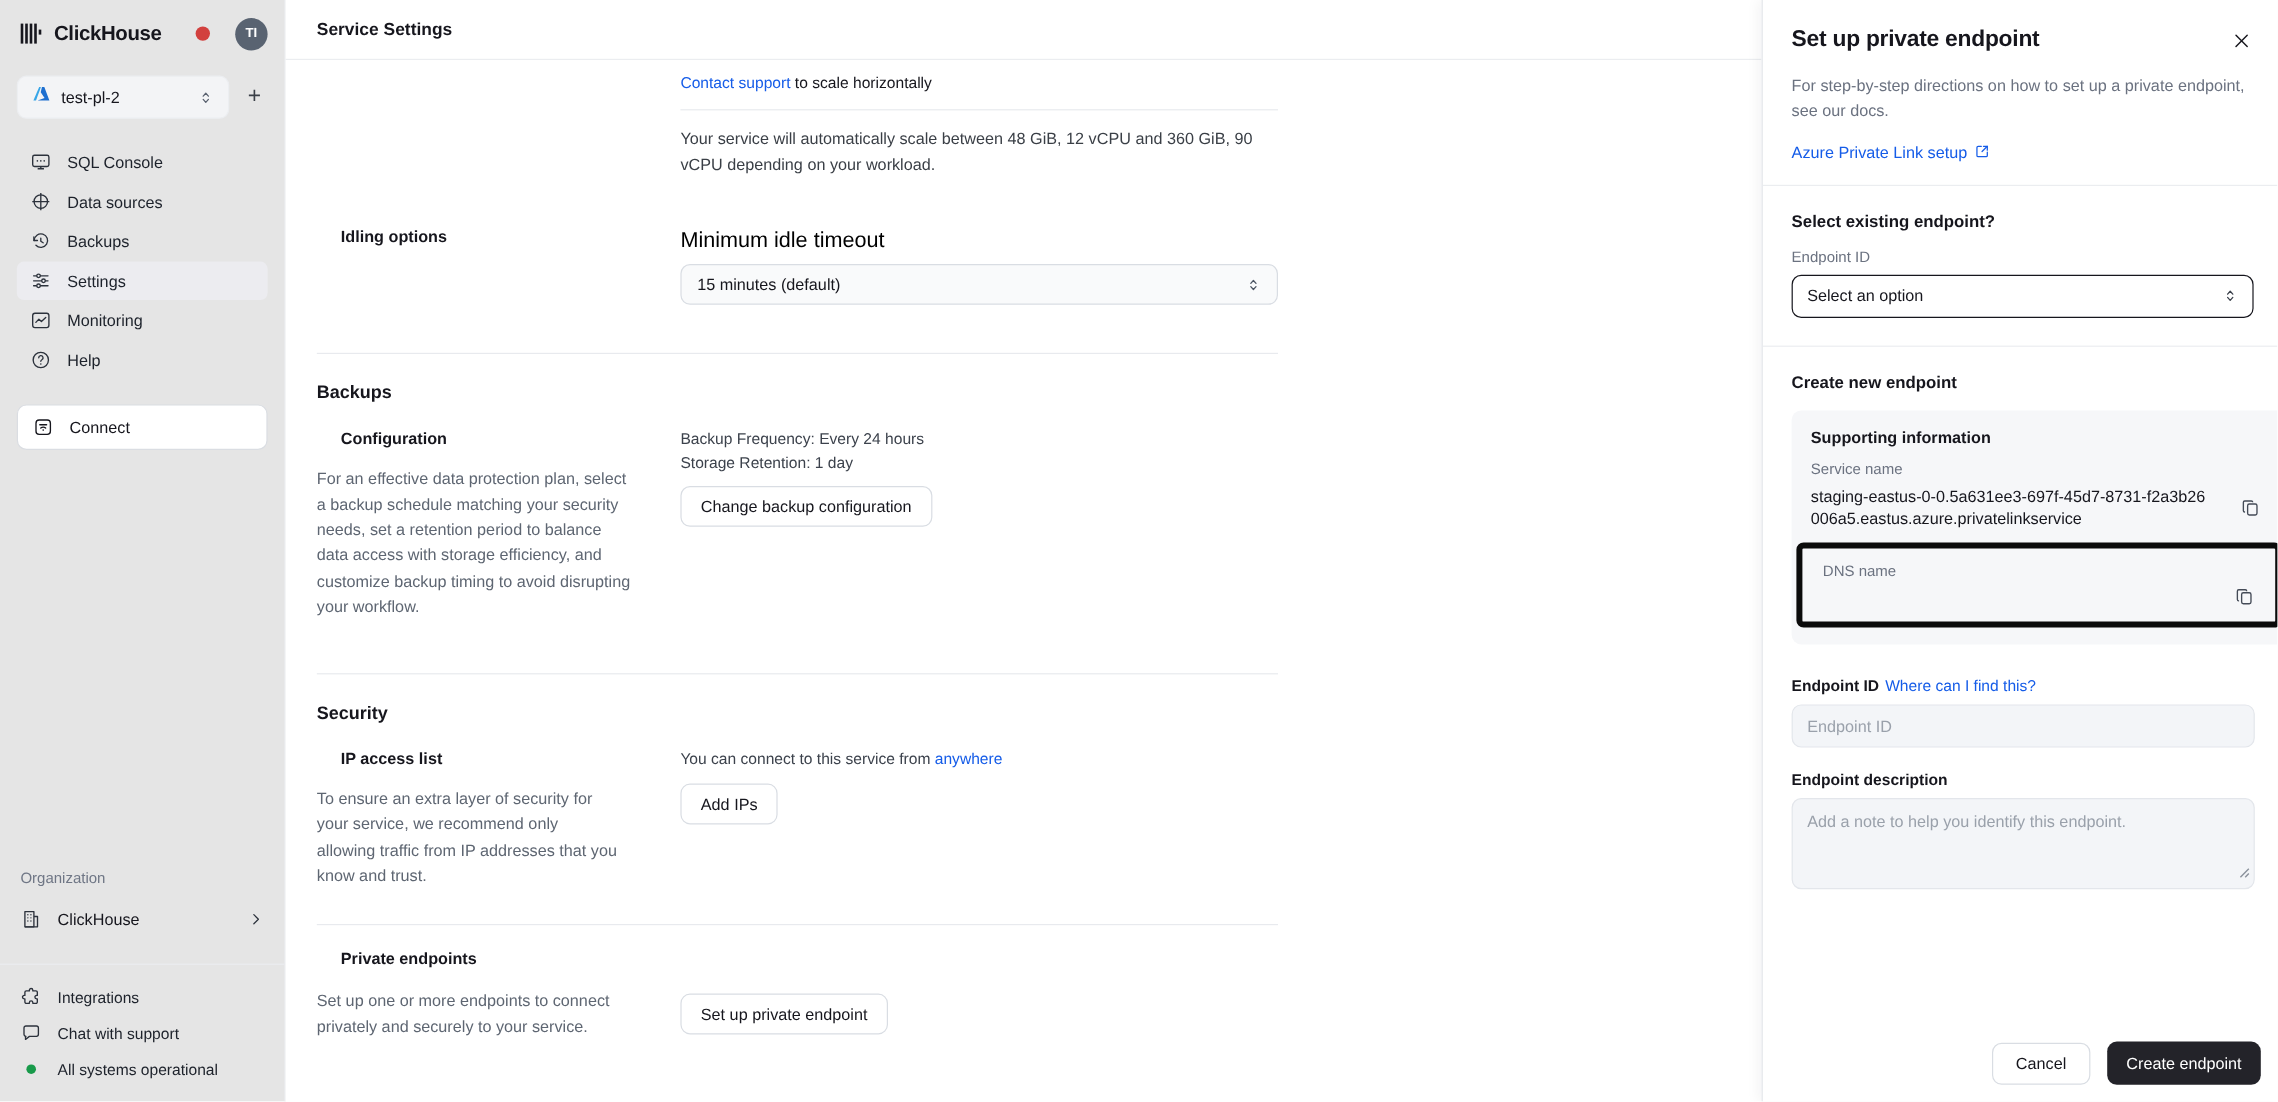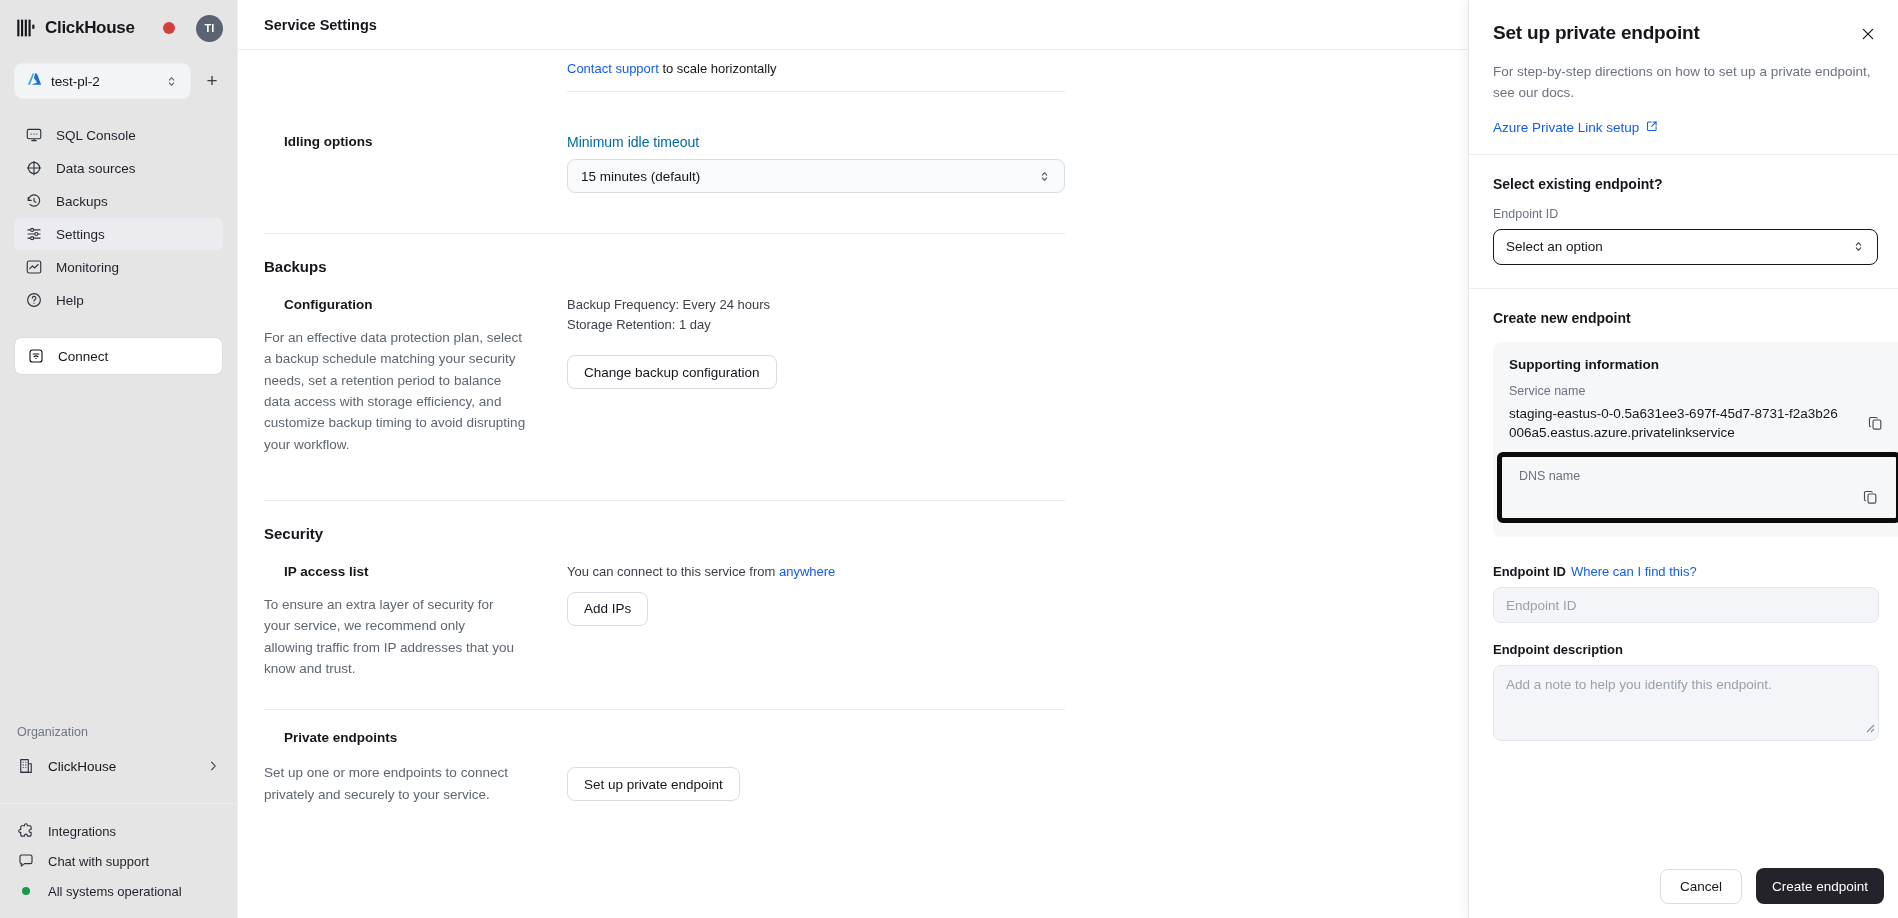--- a/index.html
+++ b/index.html
@@ -48,21 +48,21 @@
   .main-header .title { font-size:14.5px; font-weight:700; }
   .main-body { padding:8px 0 0 26px; }
   .row { display:flex; }
   .col-l { width:283px; margin-right:20px; }
   .col-r { width:498px; }
   .divider { border-top:1px solid #e8eaee; width:801px; }
   .subhead { font-size:13.5px; font-weight:700; color:#16161d;padding-left:20px; }
   .sechead { font-size:15px; font-weight:700; color:#16161d; }
   .desc { font-size:13.5px; color:#5e6672; line-height:1.58; margin-top:15px; }
   .link { color:#155ce8; cursor:pointer; text-decoration:none; }
-  .small-label { font-size:14px; color:#0369a1; }
+  .small-label { font-size:18px; color:#000000; }
   .dark-13 { font-size:13px; color:#3c424c; }
   .select-box { height:34px; background:#f9fafb; border:1px solid #d9dde3; border-radius:8px;
     display:flex; align-items:center; padding:0 13px; font-size:13.5px; cursor:pointer; }
   .select-box .updown { color:#4c5563; }
   .btn { display:inline-flex; align-items:center; justify-content:center; height:34px; padding:0 16px;
     background:#fff; border:1px solid #d9dde3; border-radius:8px; font-size:13.5px; color:#16161d;
     cursor:pointer; font-family:inherit; }
 
   
   .panel { width:430px; min-width:430px; height:100%; background:#fff; border-left:1px solid #e4e6ea;
@@ -258,20 +258,21 @@
 
     <div class="main-body">
 
       <div class="row">
         <div class="col-l"></div>
         <div class="col-r">
           <div style="font-size:13px; margin-top:3px;">
             <span class="link">Contact support</span><span> to scale horizontally</span>
           </div>
           <div class="divider" style="width:498px; margin-top:15px;"></div>
+          <div style="font-size:13.5px; color:#3a3f46; line-height:1.6; margin-top:13px;">Your service will automatically scale between 48 GiB, 12 vCPU and 360 GiB, 90 vCPU depending on your workload.</div>
         </div>
       </div>
 
       <div class="row" style="margin-top:42px;">
         <div class="col-l">
           <div class="subhead">Idling options</div>
         </div>
         <div class="col-r">
           <div class="small-label">Minimum idle timeout</div>
           <div class="select-box" style="margin-top:9px;">
@@ -289,21 +290,21 @@
 
       <div class="sechead" style="margin-top:24px;">Backups</div>
       <div class="row" style="margin-top:22px;">
         <div class="col-l">
           <div class="subhead">Configuration</div>
           <div class="desc" style="width:262px;">For an effective data protection plan, select a backup schedule matching your security needs, set a retention period to balance data access with storage efficiency, and customize backup timing to avoid disrupting your workflow.</div>
         </div>
         <div class="col-r">
           <div class="dark-13">Backup Frequency: Every 24 hours</div>
           <div class="dark-13" style="margin-top:5px;">Storage Retention: 1 day</div>
-          <button class="btn" style="margin-top:23px;">Change backup configuration</button>
+          <button class="btn" style="margin-top:12px;">Change backup configuration</button>
         </div>
       </div>
 
       <div class="divider" style="margin-top:45px;"></div>
 
       <div class="sechead" style="margin-top:24px;">Security</div>
       <div class="row" style="margin-top:22px;">
         <div class="col-l">
           <div class="subhead">IP access list</div>
           <div class="desc" style="width:252px;">To ensure an extra layer of security for your service, we recommend only allowing traffic from IP addresses that you know and trust.</div>

